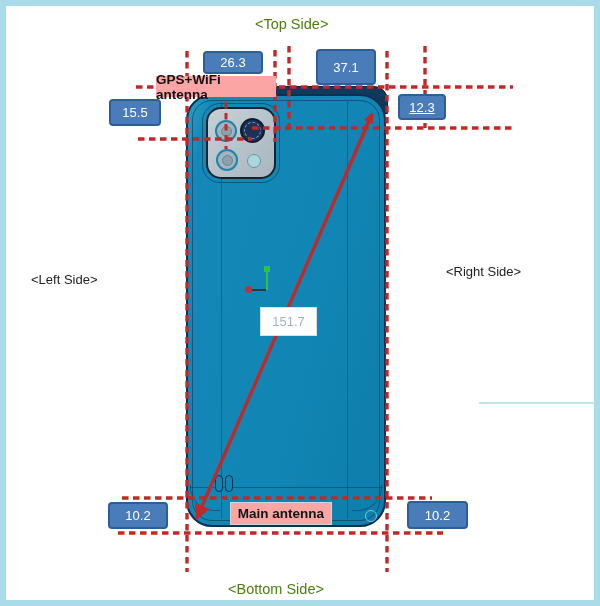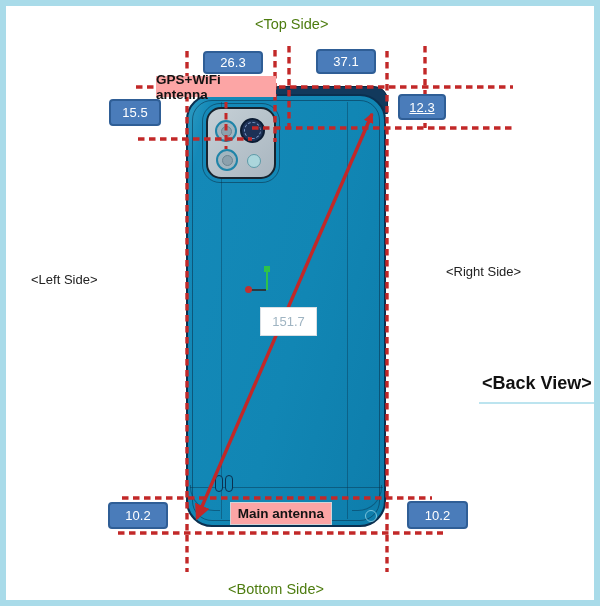--- a/index.html
+++ b/index.html
@@ -116,27 +116,26 @@
       <line x1="381" y1="45" x2="381" y2="566"></line>
       <line x1="419" y1="40" x2="419" y2="122"></line>
       <line x1="220" y1="96" x2="220" y2="143" stroke-width="3"></line>
     </g>
     <line x1="366" y1="108" x2="191" y2="512" stroke="#c22828" stroke-width="3.4" marker-start="url(#arrowS)" marker-end="url(#arrowB)"></line>
   </svg>
 
   <div class="abs top-label" style="left:249px;top:10px;">&lt;Top Side&gt;</div>
   <div class="abs side-label" style="left:25px;top:266px;">&lt;Left Side&gt;</div>
   <div class="abs side-label" style="left:440px;top:258px;">&lt;Right Side&gt;</div>
-  <div class="abs big-label" style="left:476px;top:367px;">&lt;Back View&gt;</div>
   <div class="abs top-label" style="left:222px;top:575px;">&lt;Bottom Side&gt;</div>
 
   <div class="abs wlabel" style="left:150px;top:70px;width:120px;height:21px;">GPS+WiFi antenna</div>
   <div class="abs wlabel bordered" style="left:224px;top:496px;width:102px;height:23px;">Main antenna</div>
 
   <div class="abs mbox" style="left:197px;top:45px;width:60px;height:23px;">26.3</div>
-  <div class="abs mbox" style="left:310px;top:43px;width:60px;height:25px;">37.1</div>
+  <div class="abs mbox" style="left:310px;top:43px;width:60px;height:36px;">37.1</div>
   <div class="abs mbox" style="left:103px;top:93px;width:52px;height:27px;">15.5</div>
   <div class="abs mbox" style="left:392px;top:88px;width:48px;height:26px;text-decoration:underline;">12.3</div>
   <div class="abs mbox" style="left:102px;top:496px;width:60px;height:27px;">10.2</div>
   <div class="abs mbox" style="left:401px;top:495px;width:61px;height:28px;">10.2</div>
   <div class="abs diag-label">151.7</div>
 
 </div>
 
 </body></html>

